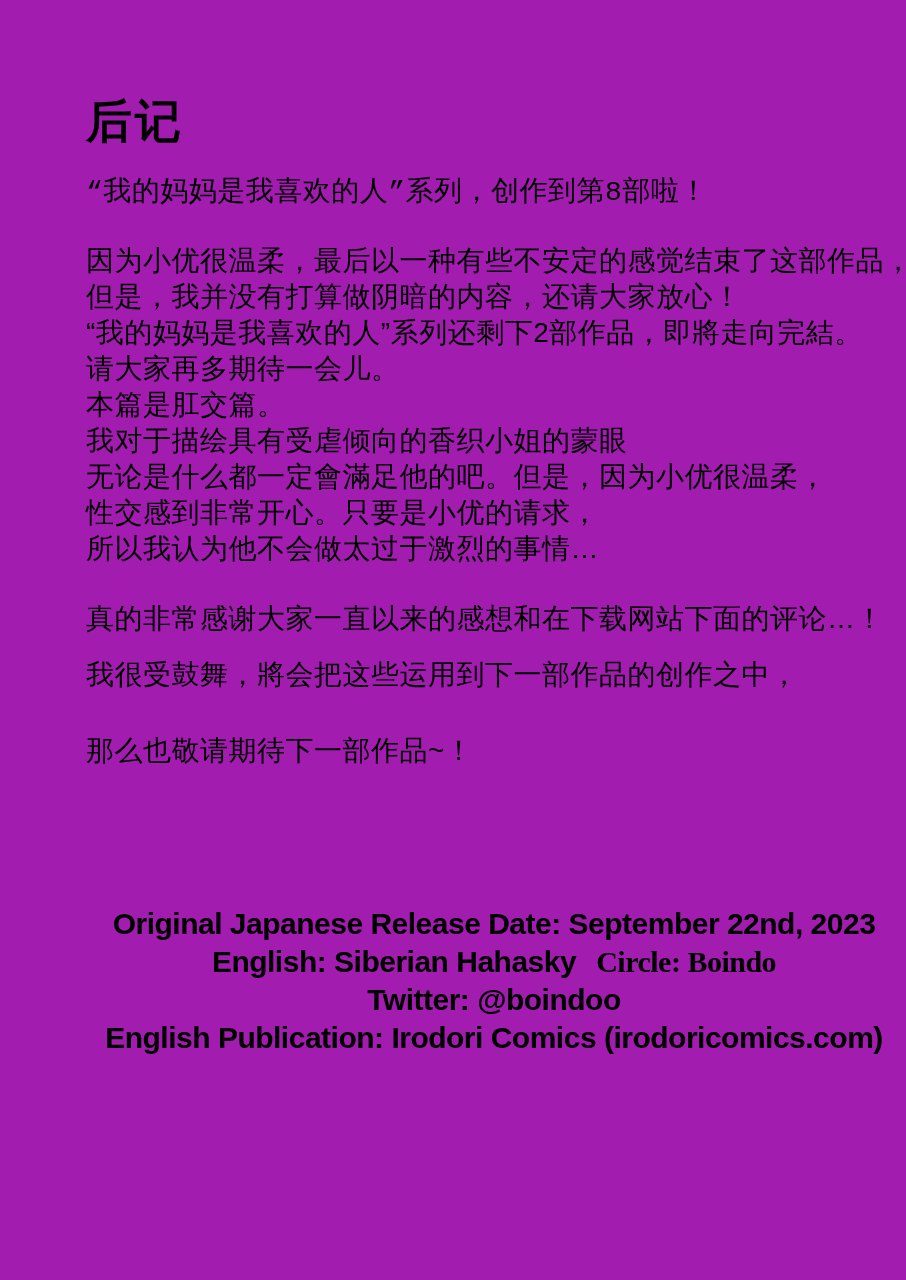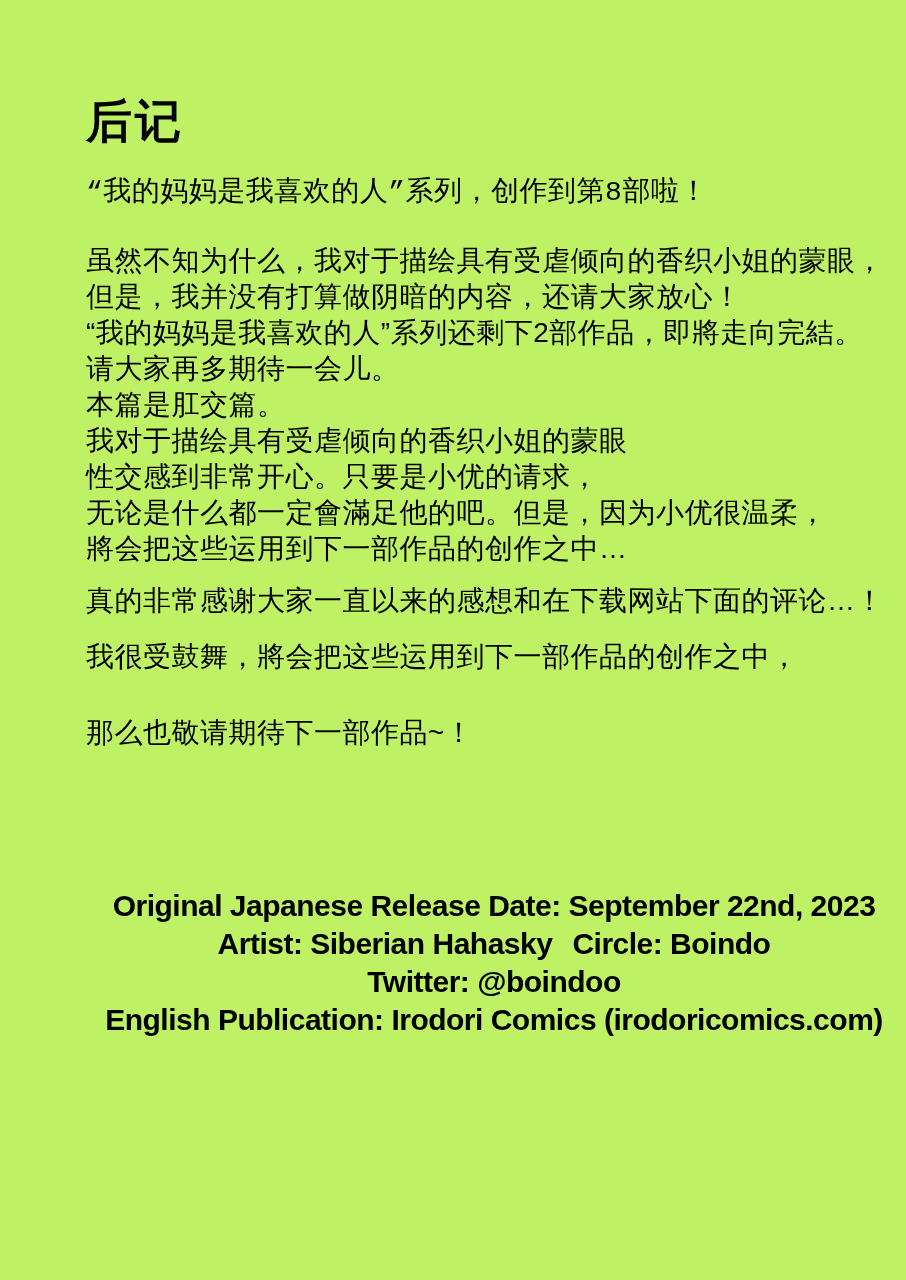--- a/index.html
+++ b/index.html
@@ -4,21 +4,21 @@
 <style>
   html, body {
     margin: 0;
     padding: 0;
     background: #ffffff;
   }
   .page {
     position: relative;
     width: 906px;
     height: 1280px;
-    background: #bef264;
+    background: #a21caf;
     color: #000000;
     overflow: hidden;
     font-family: "Liberation Sans", sans-serif;
   }
   .content {
     padding-left: 86px;
     padding-right: 4px;
   }
   .title {
     margin: 97px 0 0 0;
@@ -31,76 +31,77 @@
     margin: 0;
     font-size: 28px;
     line-height: 36px;
     font-weight: 500;
     letter-spacing: 0.5px;
     white-space: nowrap;
   }
   .p1 { margin-top: 30px; font-family: Liberation Mono, monospace; }
   .p2 { margin-top: 32px; }
   .p3 { }
-  .p4 { margin-top: 16px; }
+  .p4 { margin-top: 34px; }
   .p5 { margin-top: 20px; }
   .p6 { margin-top: 40px; }
   .credits {
     margin-top: 136px;
     font-size: 30px;
     line-height: 38px;
     font-weight: 700;
     letter-spacing: -0.5px;
     white-space: nowrap;
     text-align: center;
   }
   .circle-credit {
     margin-left: 20px;
+    font-family: Liberation Serif, serif;
   }
 </style>
 </head>
 <body>
 
 <div class="page">
   <div class="content">
 
     <h1 class="title">后记</h1>
 
     <div class="para p1">
       <div>“我的妈妈是我喜欢的人”系列，创作到第8部啦！</div>
     </div>
 
     <div class="para p2">
-      <div>虽然不知为什么，我对于描绘具有受虐倾向的香织小姐的蒙眼，</div>
+      <div>因为小优很温柔，最后以一种有些不安定的感觉结束了这部作品，</div>
       <div>但是，我并没有打算做阴暗的内容，还请大家放心！</div>
       <div>“我的妈妈是我喜欢的人”系列还剩下2部作品，即將走向完結。</div>
       <div>请大家再多期待一会儿。</div>
     </div>
 
     <div class="para p3">
       <div>本篇是肛交篇。</div>
       <div>我对于描绘具有受虐倾向的香织小姐的蒙眼</div>
+      <div>无论是什么都一定會滿足他的吧。但是，因为小优很温柔，</div>
       <div>性交感到非常开心。只要是小优的请求，</div>
-      <div>无论是什么都一定會滿足他的吧。但是，因为小优很温柔，</div>
-      <div>將会把这些运用到下一部作品的创作之中…</div>
+      <div>所以我认为他不会做太过于激烈的事情…</div>
     </div>
 
     <div class="para p4">
       <div>真的非常感谢大家一直以来的感想和在下载网站下面的评论…！</div>
     </div>
 
     <div class="para p5">
       <div>我很受鼓舞，將会把这些运用到下一部作品的创作之中，</div>
     </div>
 
     <div class="para p6">
       <div>那么也敬请期待下一部作品~！</div>
     </div>
 
     <div class="credits">
       <div>Original Japanese Release Date: September 22nd, 2023</div>
-      <div><span>Artist: Siberian Hahasky</span><span class="circle-credit">Circle: Boindo</span></div>
+      <div><span>English: Siberian Hahasky</span><span class="circle-credit">Circle: Boindo</span></div>
       <div>Twitter: @boindoo</div>
       <div>English Publication: Irodori Comics (irodoricomics.com)</div>
     </div>
 
   </div>
 </div>
 
 </body></html>

